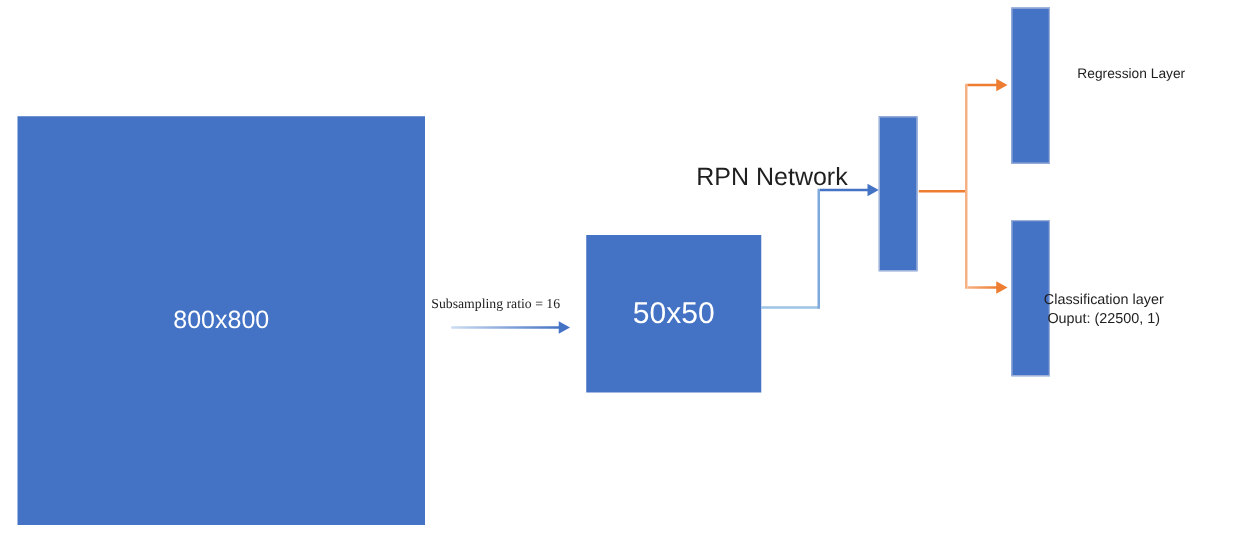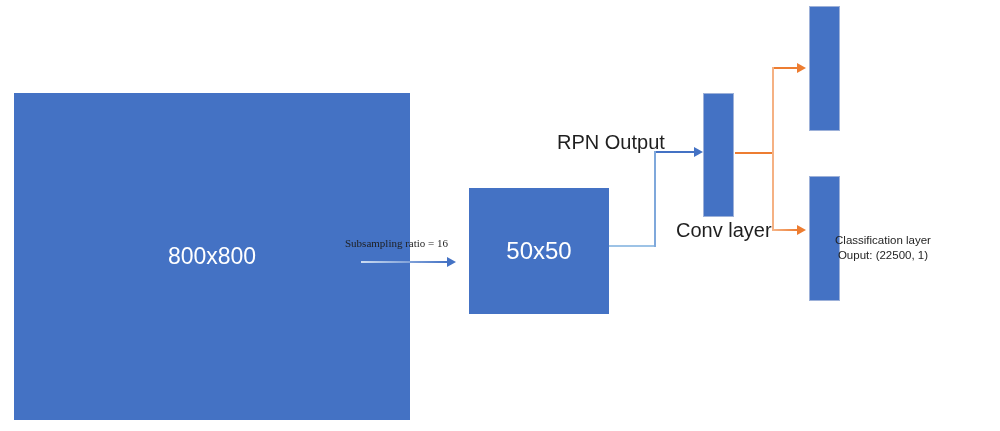--- a/index.html
+++ b/index.html
@@ -18,21 +18,21 @@
   
   .node {
     position: absolute;
     background: #4472C4;
     display: flex;
     align-items: center;
     justify-content: center;
     color: #ffffff;
     box-sizing: border-box;
   }
-  .node-input    { left: 14px;  top: 93px;  width: 396px; height: 327px; font-size: 23px; }
+  .node-input    { left: 14px;  top: 93px;  width: 326px; height: 327px; font-size: 20px; }
   .node-feature  { left: 469px; top: 188px; width: 140px; height: 126px; font-size: 24px; }
   .node-conv     { left: 703px; top: 93px;  width: 31px;  height: 124px; border: 1px solid #9db1d9; }
   .node-reg      { left: 809px; top: 6px;   width: 31px;  height: 125px; border: 1px solid #9db1d9; }
   .node-cls      { left: 809px; top: 176px; width: 31px;  height: 125px; border: 1px solid #9db1d9; }
 
   
   .lbl {
     position: absolute;
     color: #1f1f1f;
     white-space: nowrap;
@@ -103,39 +103,39 @@
   </div>
 
   <div class="lbl lbl-subsampling">Subsampling ratio = 16</div>
   <div class="line sub-line"></div>
   <div class="line sub-arrowhead"></div>
 
   <div class="node node-feature">
     <span>50x50</span>
   </div>
 
-  <div class="lbl lbl-rpn">RPN Output</div>
+  <div class="lbl lbl-rpn">RPN Network</div>
 
   <div class="line blue-seg-a"></div>
   <div class="line blue-seg-b"></div>
   <div class="line blue-seg-c"></div>
   <div class="line blue-arrowhead"></div>
 
   <div class="node node-conv"></div>
-  <div class="lbl lbl-conv">Conv layer</div>
 
   <div class="line orange-seg-conv"></div>
   <div class="line orange-seg-vert"></div>
   <div class="line orange-seg-reg"></div>
   <div class="line orange-arrowhead-reg"></div>
   <div class="line orange-seg-cls"></div>
   <div class="line orange-arrowhead-cls"></div>
 
   <div class="node node-reg"></div>
   <div class="lbl-block lbl-reg">
+    <div>Regression Layer</div>
   </div>
 
   <div class="node node-cls"></div>
   <div class="lbl-block lbl-cls">
     <div>Classification layer</div>
     <div>Ouput: (22500, 1)</div>
   </div>
 
 </div>
 

